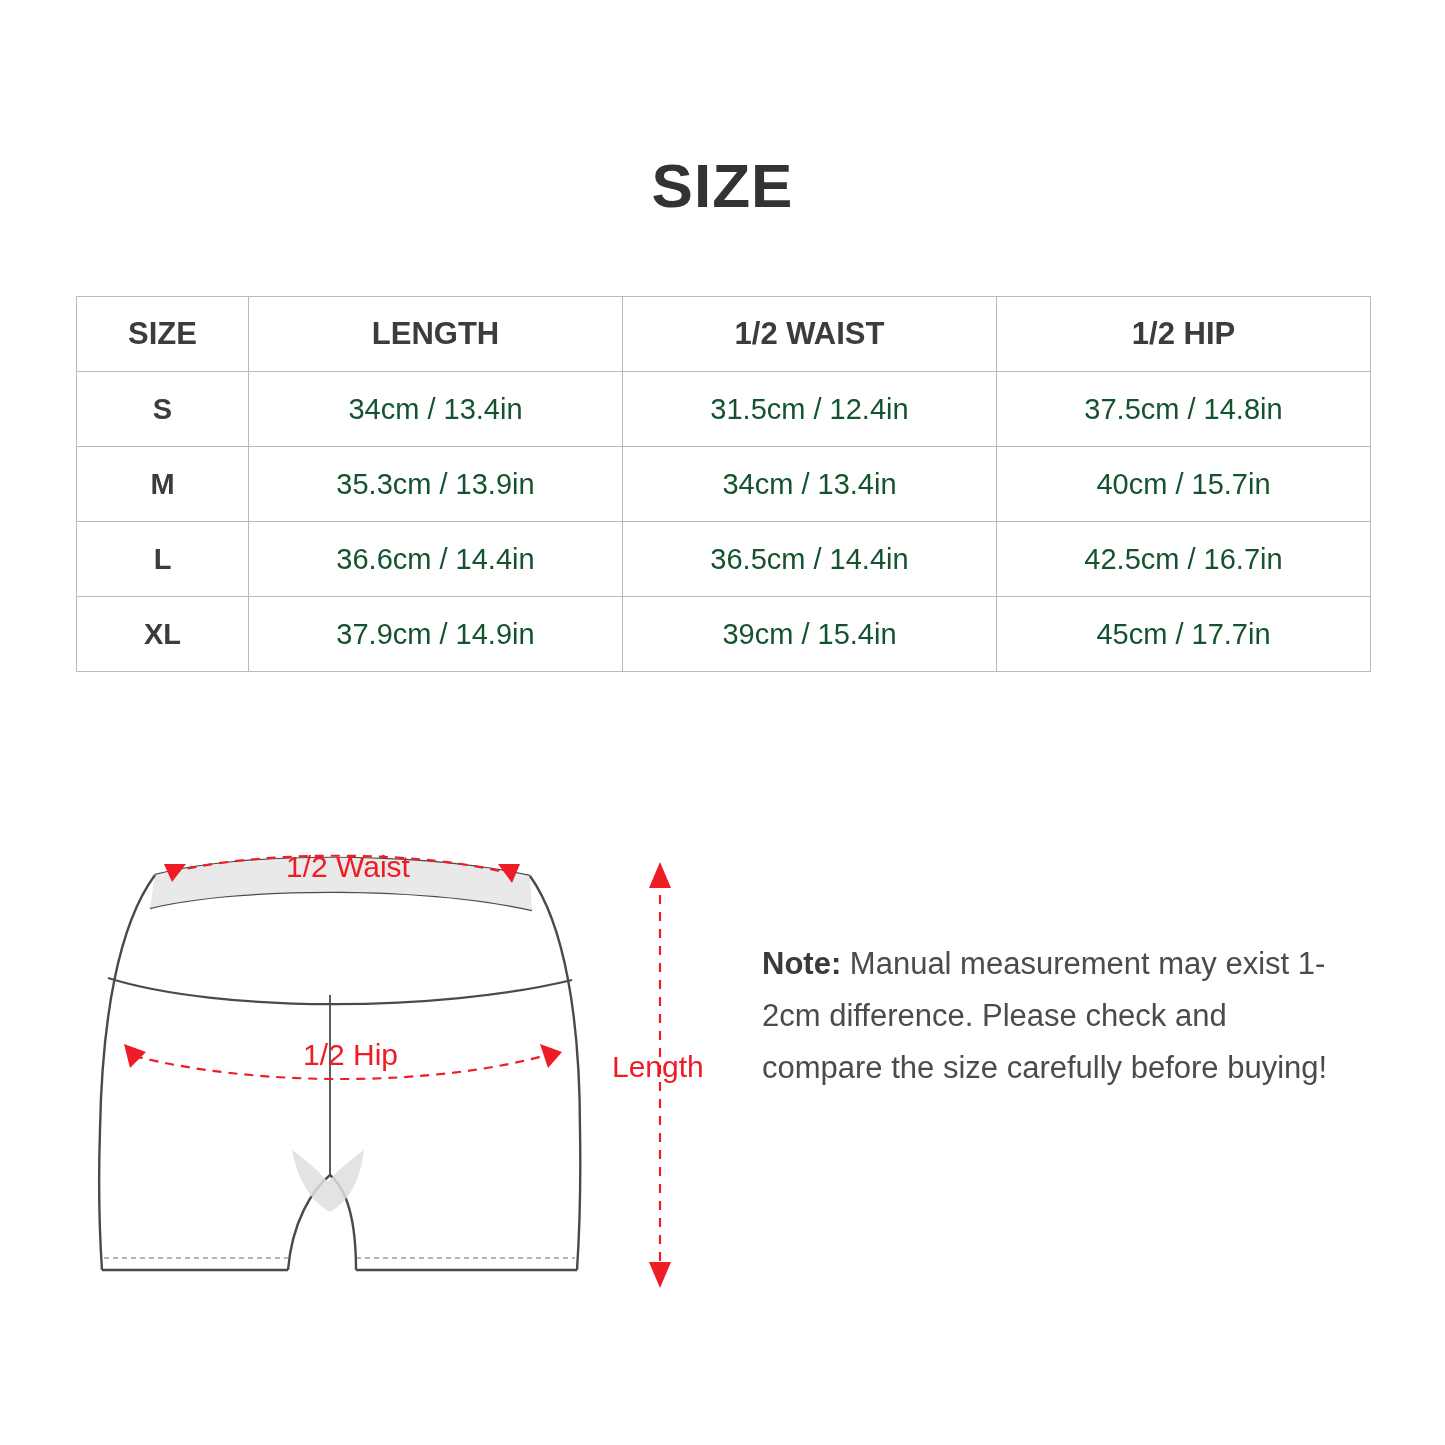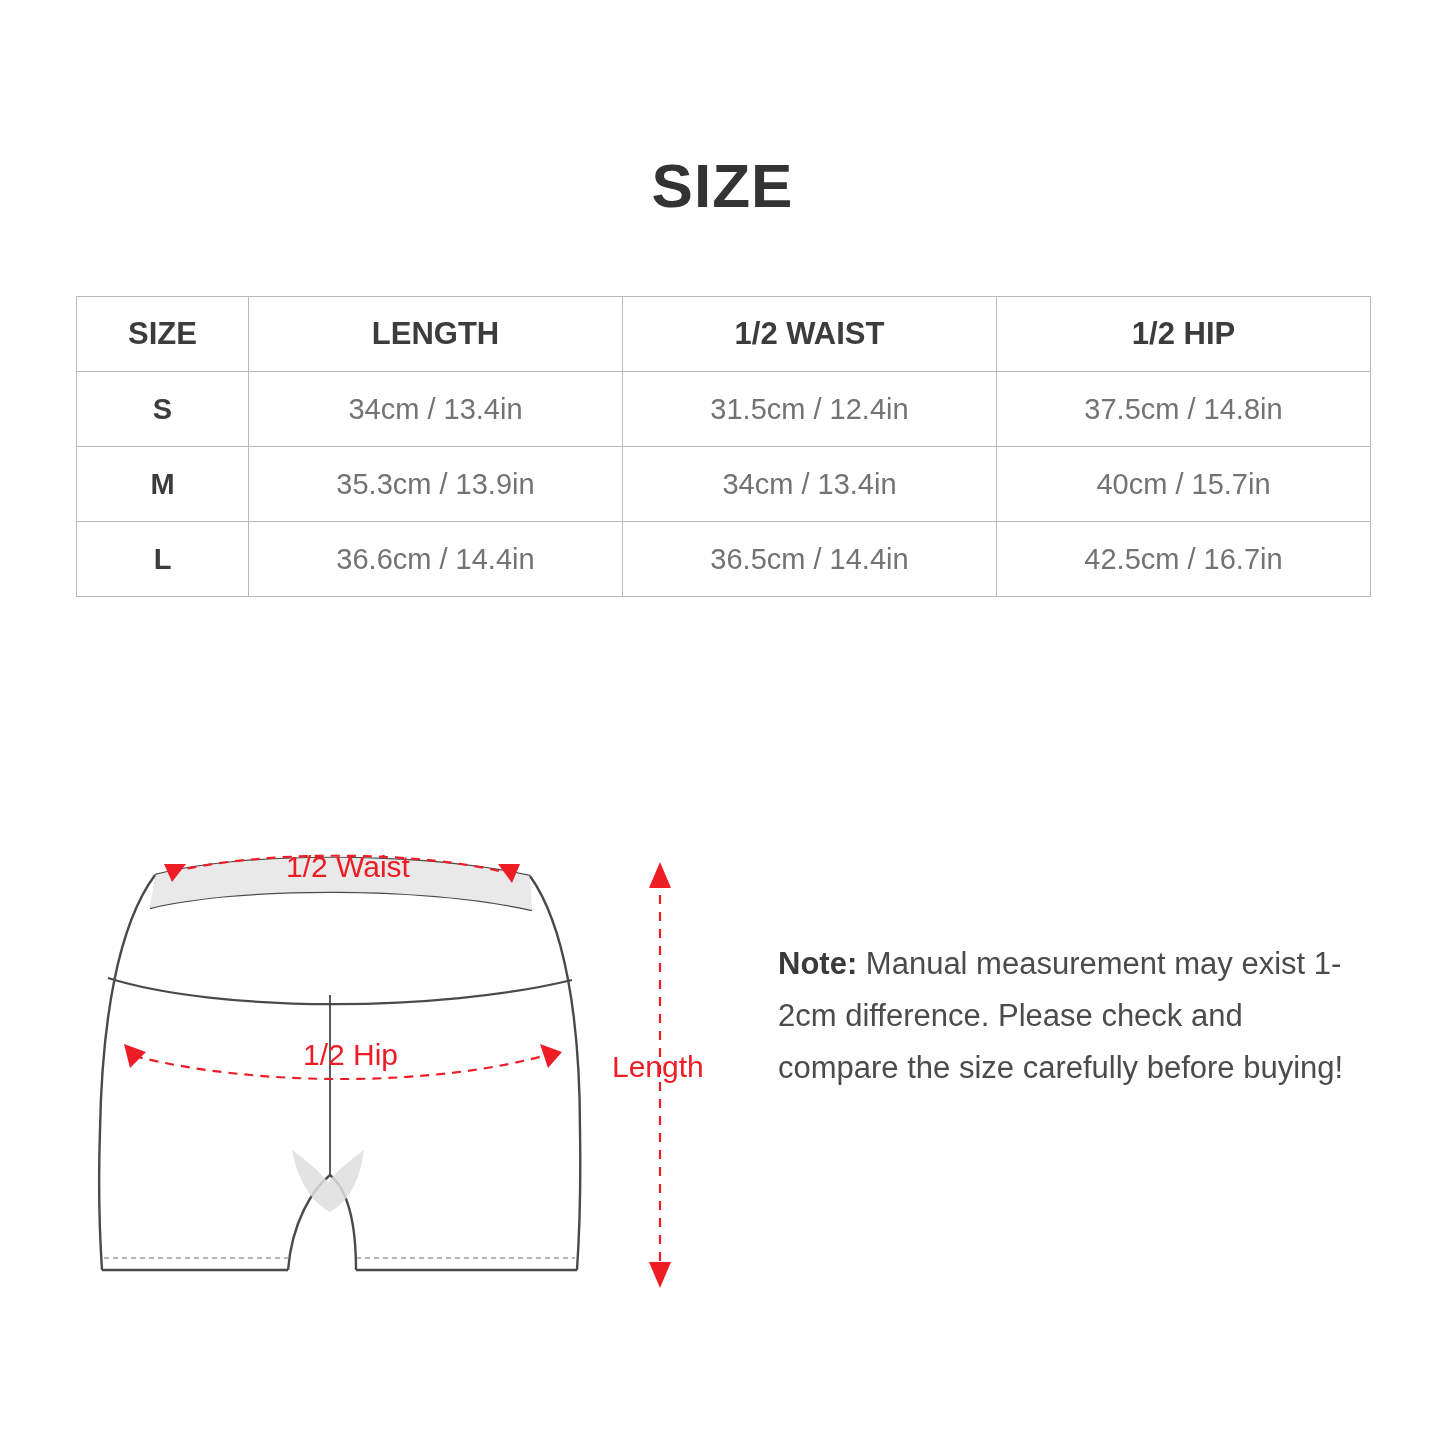--- a/index.html
+++ b/index.html
@@ -58,21 +58,21 @@
     font-size: 31px;
     font-weight: bold;
   }
   table.size-table td.size-cell {
     font-size: 29px;
     font-weight: bold;
   }
   table.size-table td.val {
     font-size: 29px;
     font-weight: normal;
-    color: #737373;
+    color: #14532d;
   }
   col.c-size { width: 172px; }
   col.c-len  { width: 374px; }
   col.c-wai  { width: 374px; }
   col.c-hip  { width: 374px; }
 
   
   .diagram {
     position: absolute;
     top: 830px;
@@ -95,21 +95,20 @@
 
   
   .note {
     position: absolute;
     top: 938px;
     left: 762px;
     width: 570px;
     font-size: 31px;
     line-height: 52px;
     color: #4b4b4b;
-    margin-left: 16px;
   }
   .note b {
     font-weight: bold;
     color: #3a3a3a;
   }
 </style>
 </head>
 <body>
 
 <div class="page">
@@ -144,20 +143,26 @@
           <td class="val">35.3cm / 13.9in</td>
           <td class="val">34cm / 13.4in</td>
           <td class="val">40cm / 15.7in</td>
         </tr>
         <tr>
           <td class="size-cell">L</td>
           <td class="val">36.6cm / 14.4in</td>
           <td class="val">36.5cm / 14.4in</td>
           <td class="val">42.5cm / 16.7in</td>
         </tr>
+        <tr>
+          <td class="size-cell">XL</td>
+          <td class="val">37.9cm / 14.9in</td>
+          <td class="val">39cm / 15.4in</td>
+          <td class="val">45cm / 17.7in</td>
+        </tr>
       </tbody>
     </table>
   </div>
 
   <div class="diagram">
     <svg width="700" height="500" viewBox="0 0 700 500">
 
       <path d="M 95 45 C 180 22, 360 22, 470 46" fill="none" stroke="#4a4a4a" stroke-width="2.4"></path>
 
       <path d="M 90 78 C 180 56, 365 56, 472 80" fill="none" stroke="#4a4a4a" stroke-width="2.4"></path>

